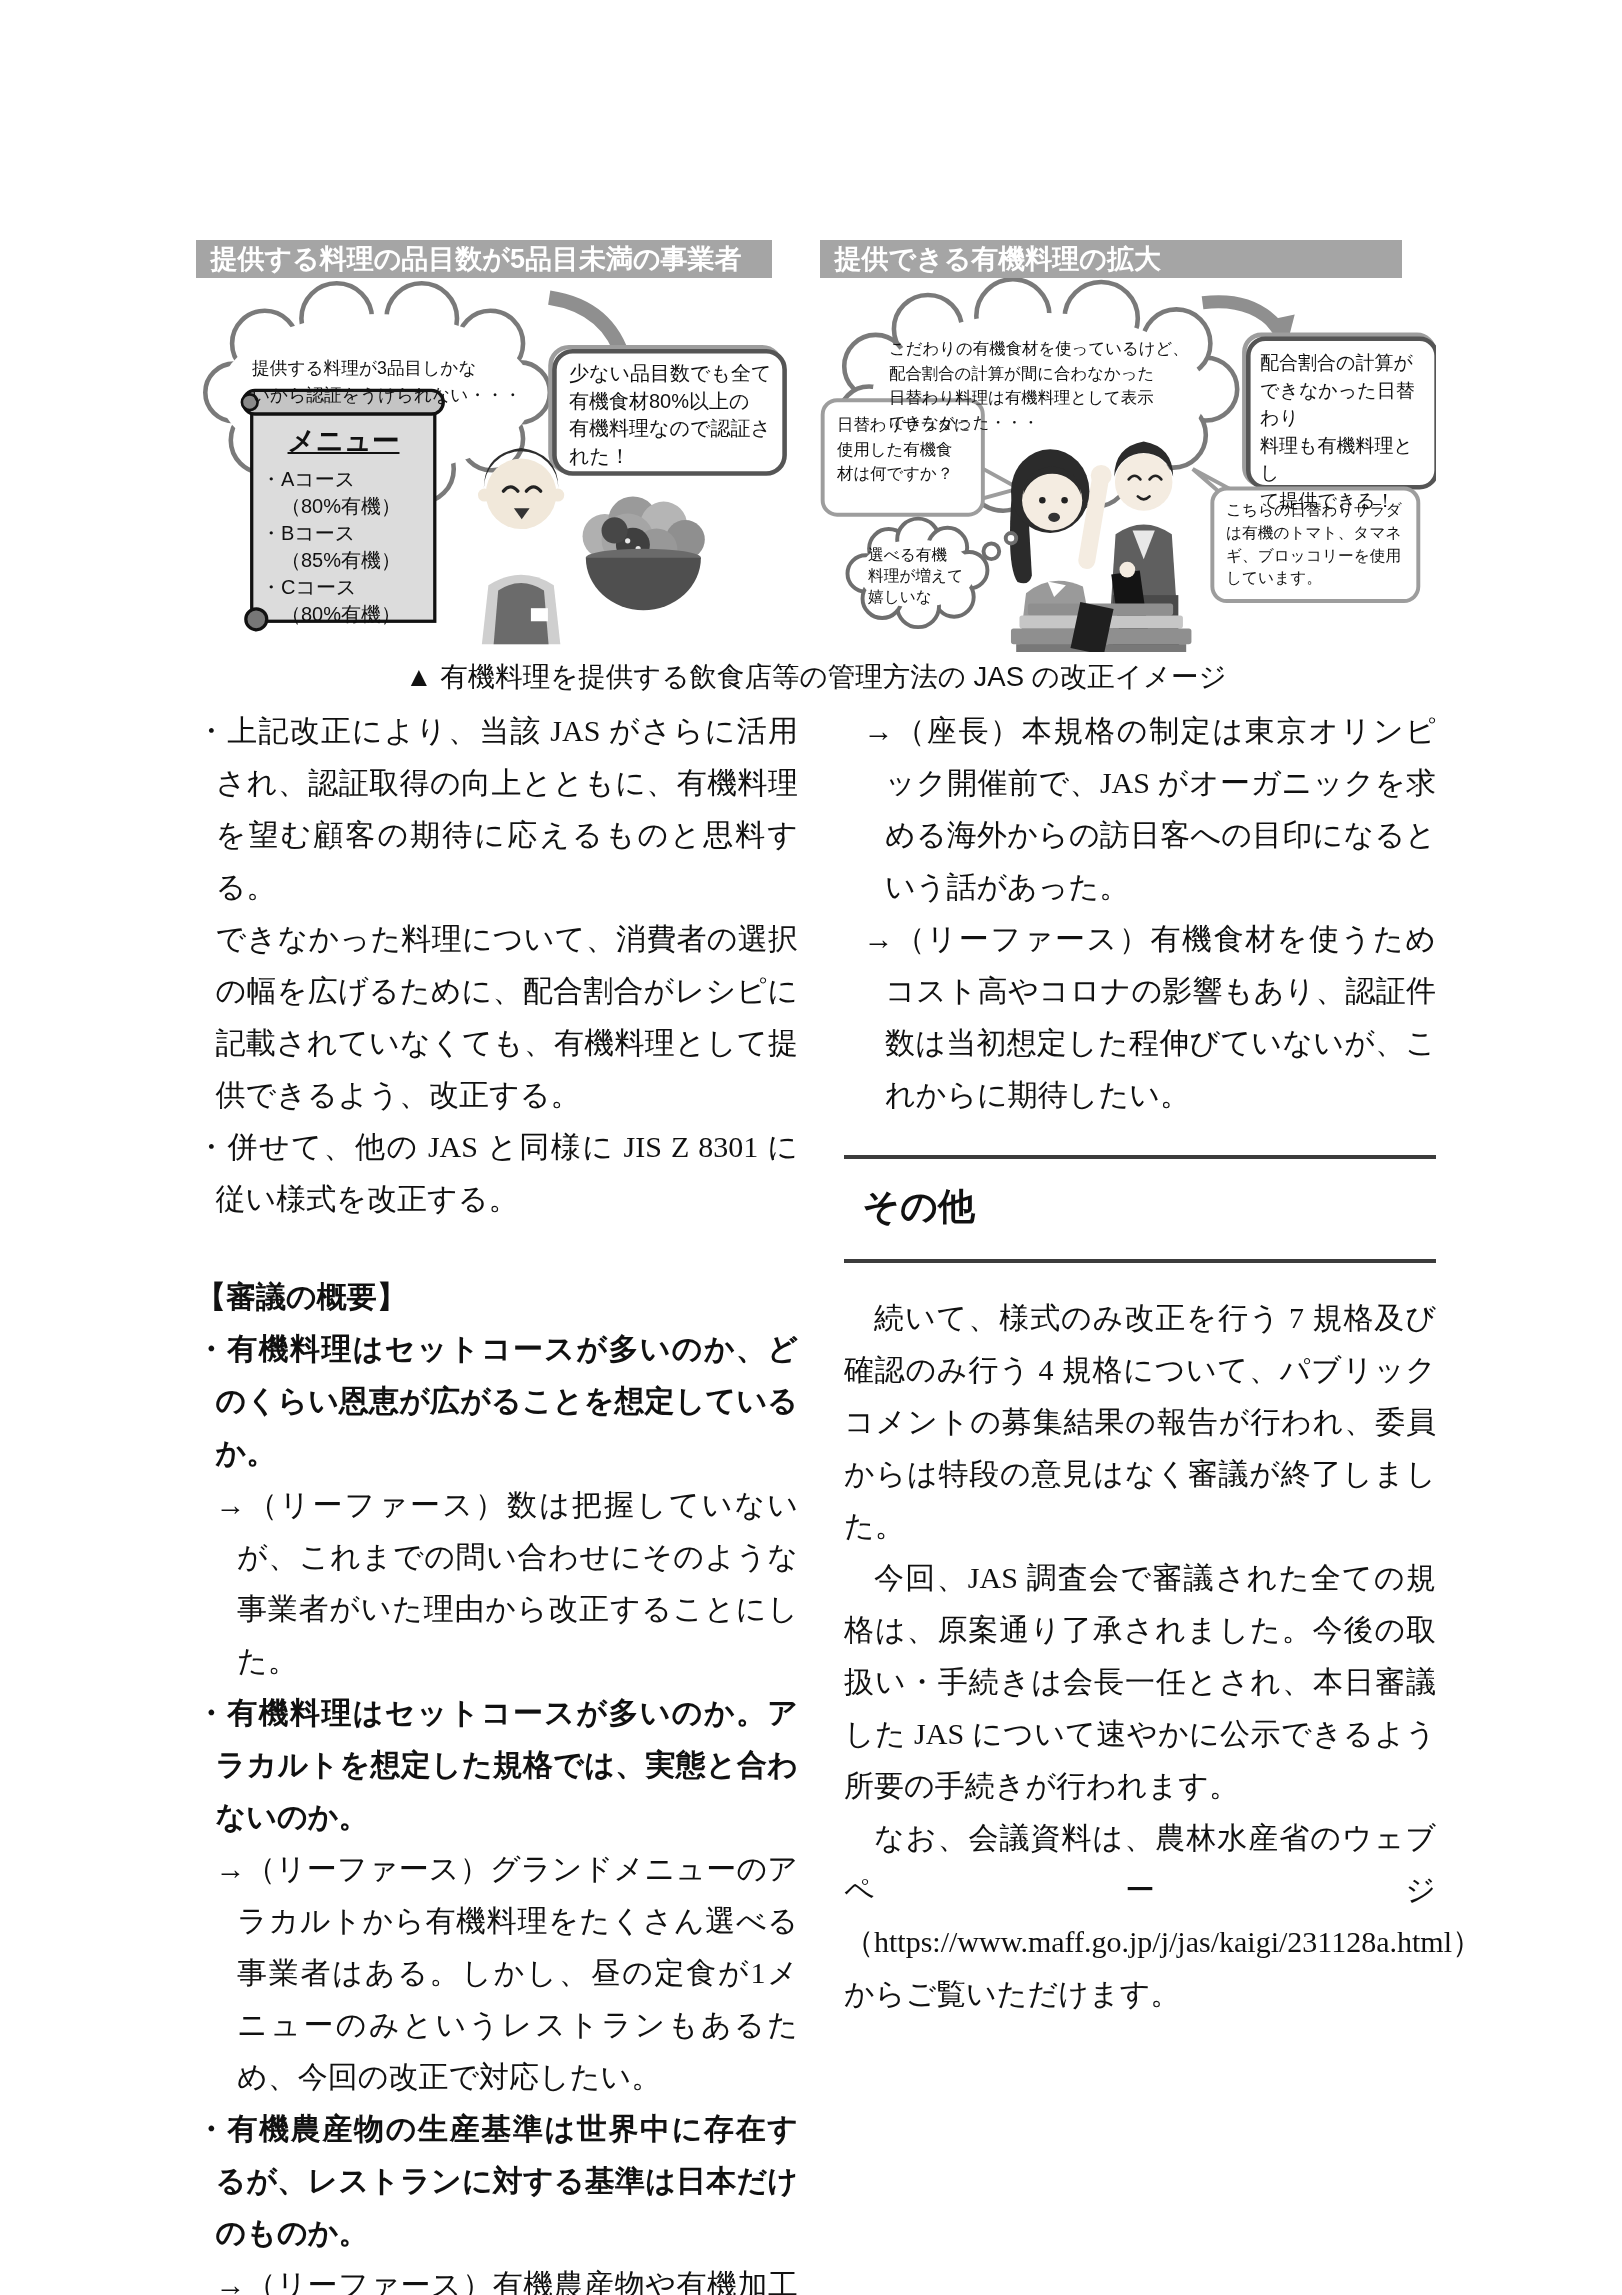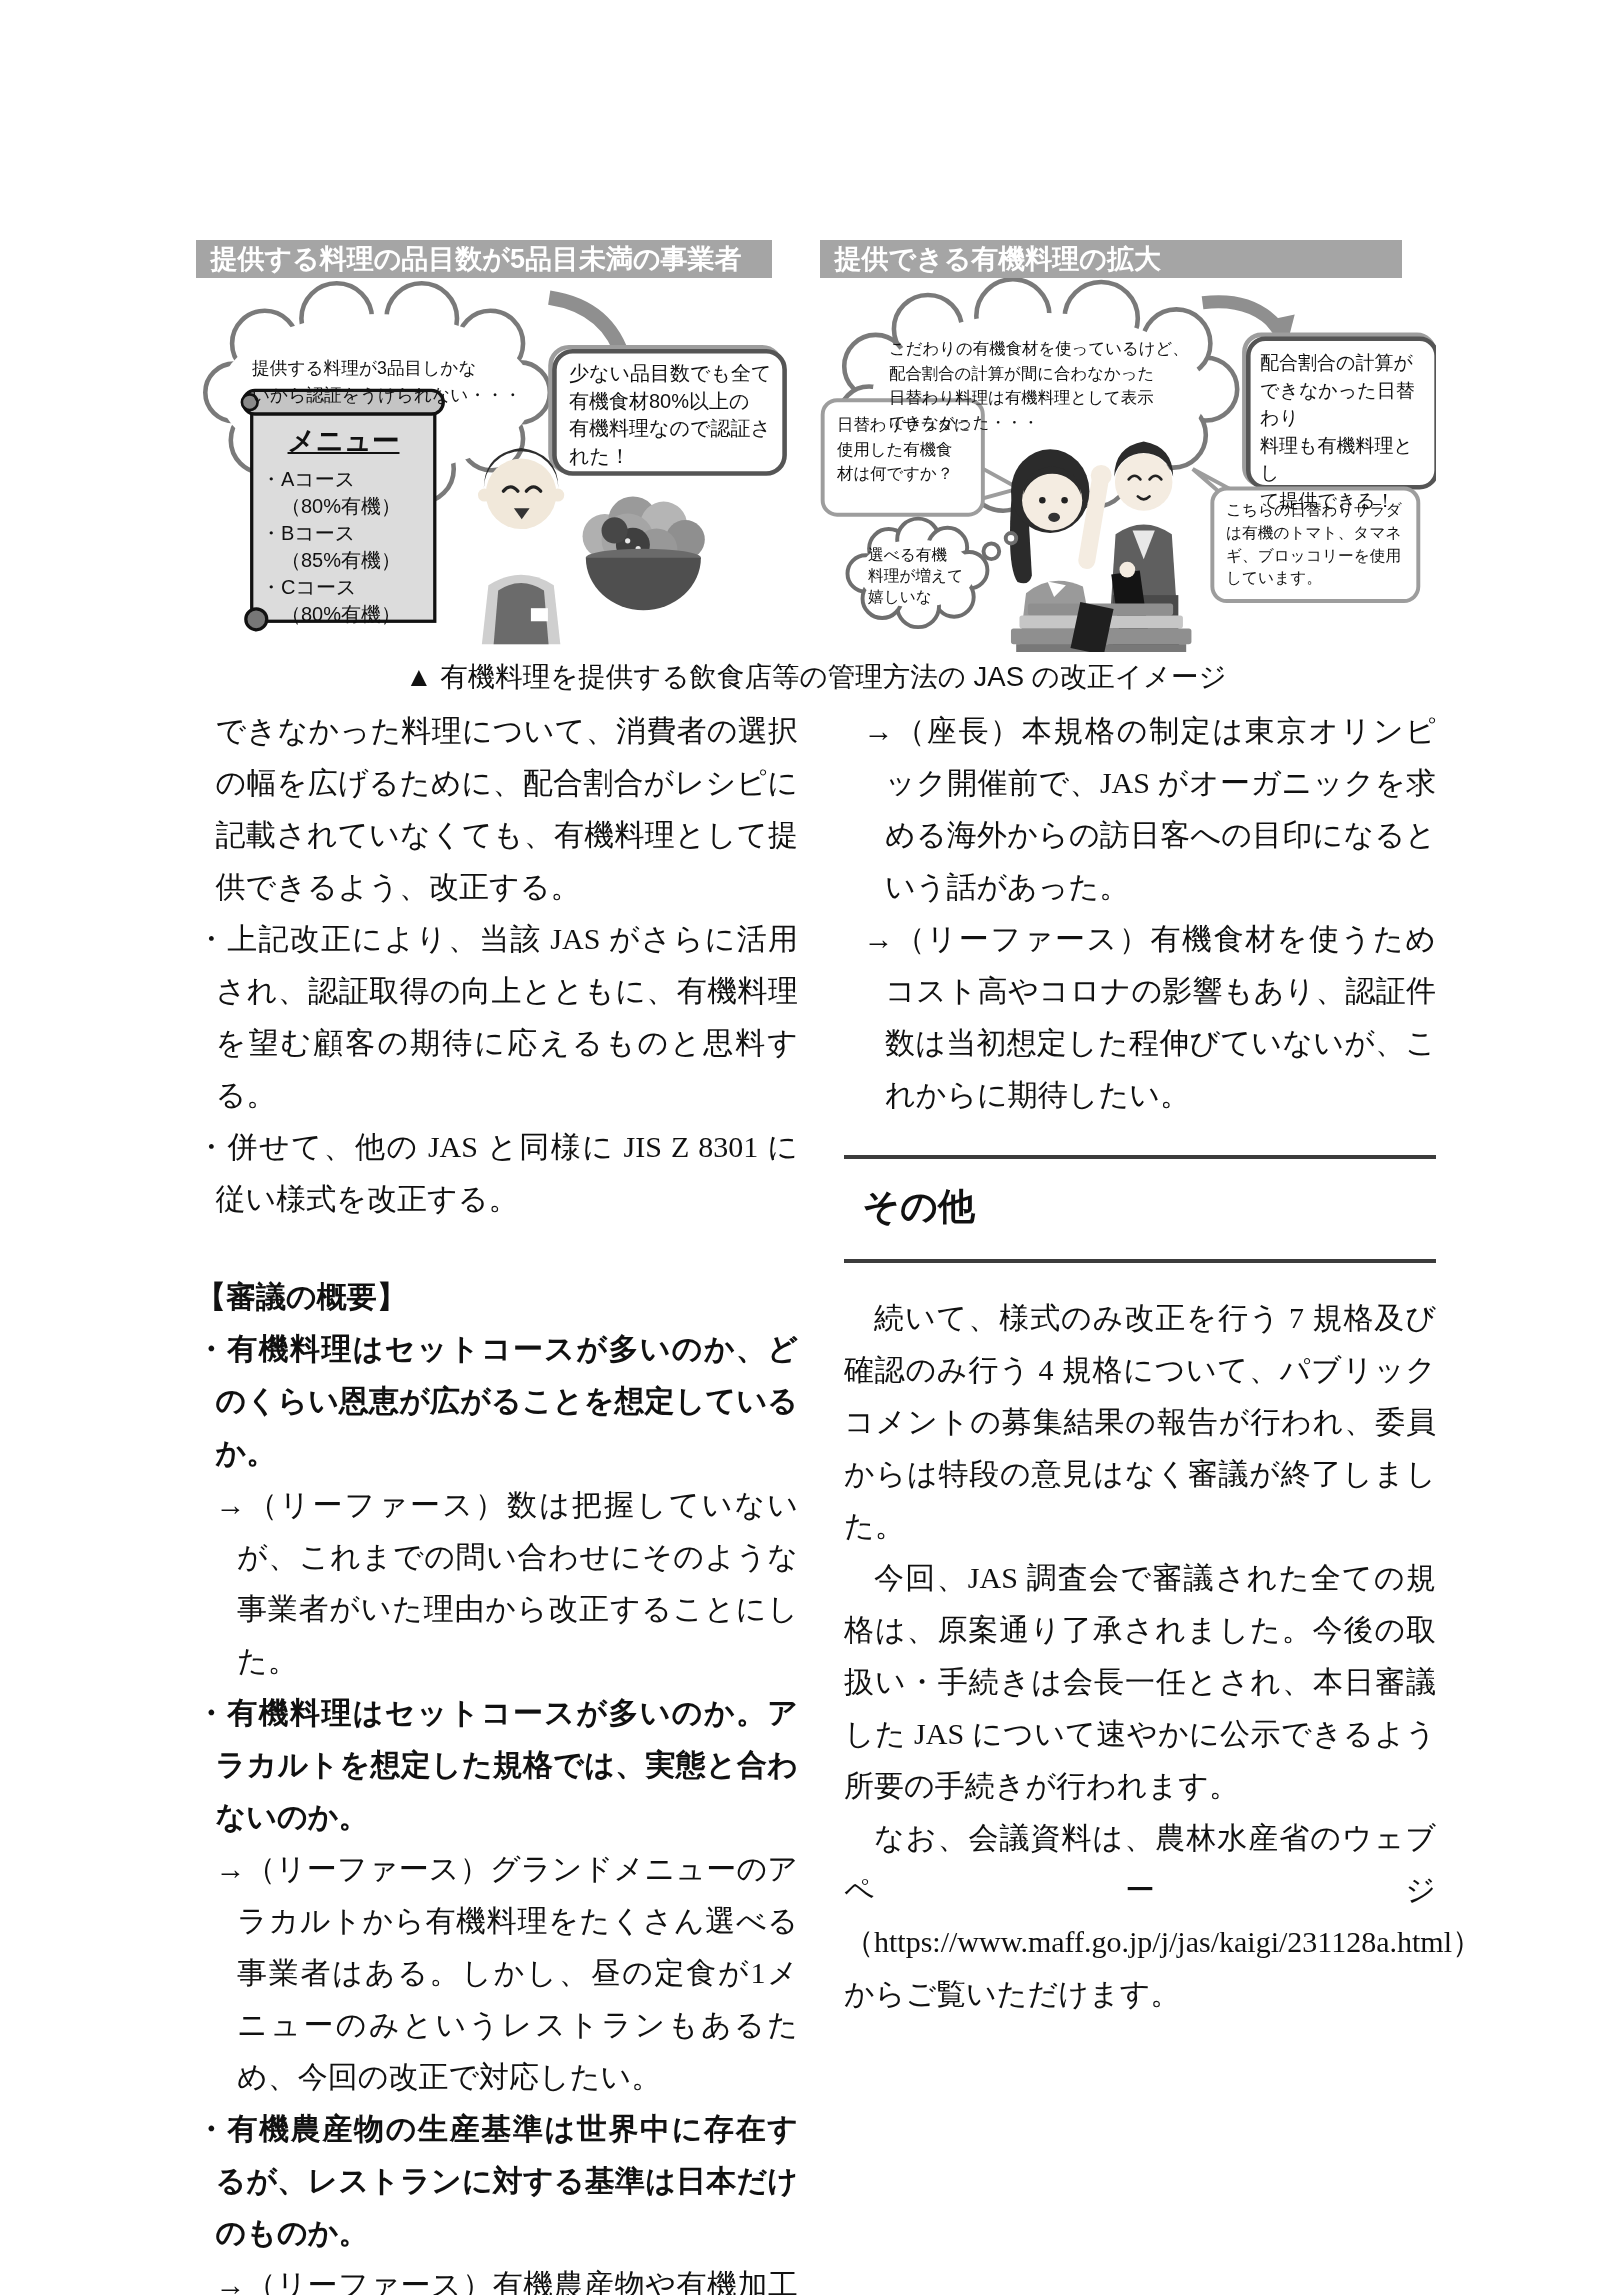--- a/index.html
+++ b/index.html
@@ -239,22 +239,22 @@
 しています。</div>
       </div>
     </div>
 
     <div class="figure-caption">▲ 有機料理を提供する飲食店等の管理方法の JAS の改正イメージ</div>
   </div>
 
   <div class="columns">
 
     <div class="col col-left">
+      <p class="serif p-bullet">・上記改正により、当該 JAS がさらに活用され、認証取得の向上とともに、有機料理を望む顧客の期待に応えるものと思料する。</p>
       <p class="serif p-cont">できなかった料理について、消費者の選択の幅を広げるために、配合割合がレシピに記載されていなくても、有機料理として提供できるよう、改正する。</p>
-      <p class="serif p-bullet">・上記改正により、当該 JAS がさらに活用され、認証取得の向上とともに、有機料理を望む顧客の期待に応えるものと思料する。</p>
       <p class="serif p-bullet">・併せて、他の JAS と同様に JIS Z 8301 に従い様式を改正する。</p>
       <p class="sans p-heading">【審議の概要】</p>
       <p class="sans p-bullet-q">・有機料理はセットコースが多いのか、どのくらい恩恵が広がることを想定しているか。</p>
       <p class="serif p-reply">→（リーファース）数は把握していないが、これまでの問い合わせにそのような事業者がいた理由から改正することにした。</p>
       <p class="sans p-bullet-q">・有機料理はセットコースが多いのか。アラカルトを想定した規格では、実態と合わないのか。</p>
       <p class="serif p-reply">→（リーファース）グランドメニューのアラカルトから有機料理をたくさん選べる事業者はある。しかし、昼の定食が1メニューのみというレストランもあるため、今回の改正で対応したい。</p>
       <p class="sans p-bullet-q">・有機農産物の生産基準は世界中に存在するが、レストランに対する基準は日本だけのものか。</p>
       <p class="serif p-reply">→（リーファース）有機農産物や有機加工食</p>
     </div>
 

